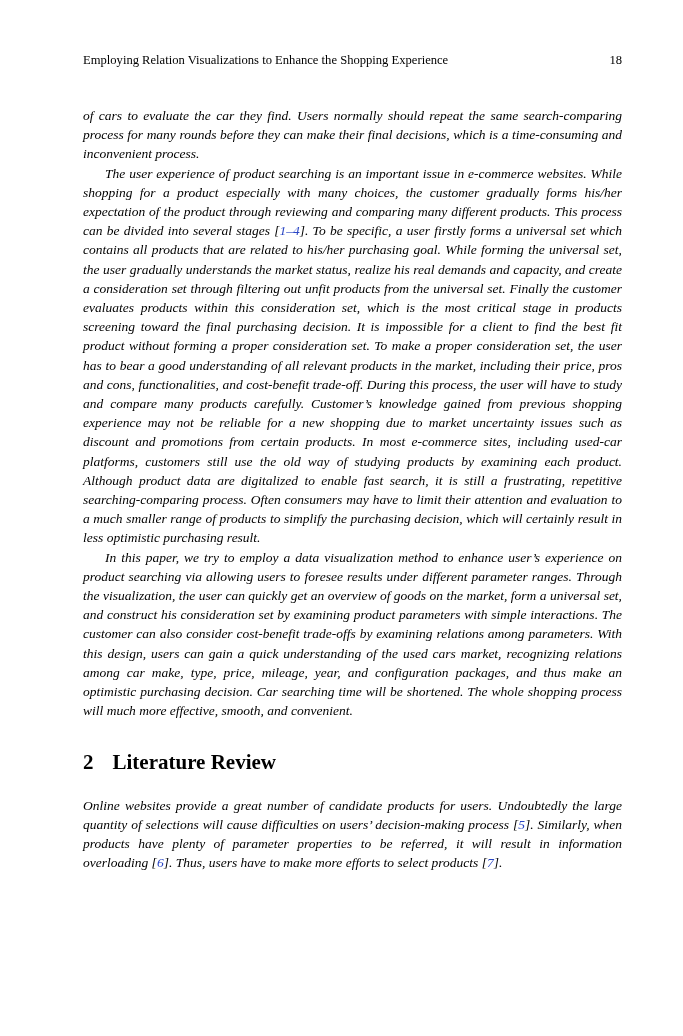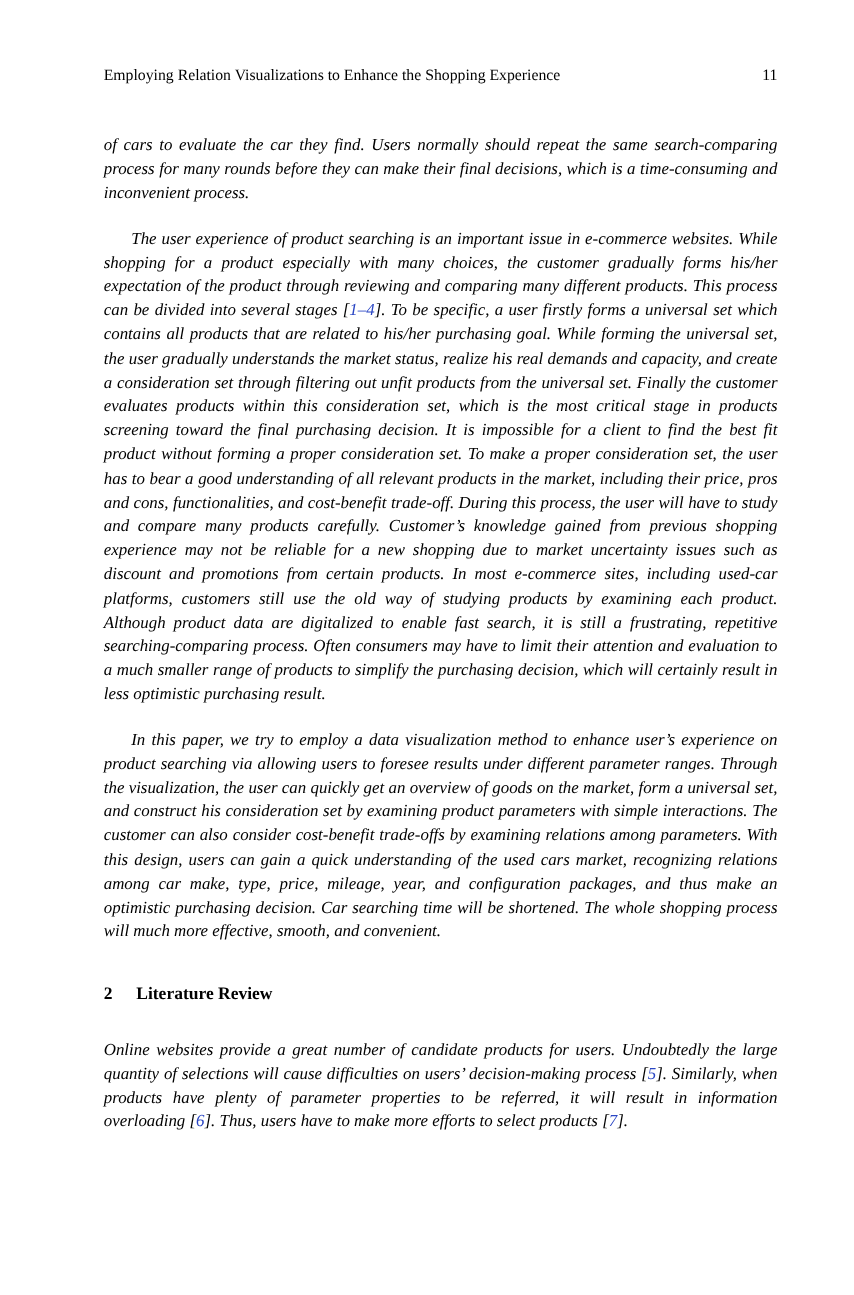--- a/index.html
+++ b/index.html
@@ -31,42 +31,42 @@
   .body-text {
     font-size: 13.5px;
     line-height: 19.2px;
     text-align: justify;
   }
   p.para {
     margin: 0;
     padding: 0;
     font-style: italic;
   }
-  p.para.indent { text-indent: 22px; margin-top: 17px; }
+  p.para.indent { text-indent: 22px; }
   a.cite {
     color: var(--link-color, #2a46c4);
     text-decoration: none;
     cursor: pointer;
   }
   h2.section-heading {
-    font-size: 14px;
+    font-size: 21px;
     line-height: 20px;
     font-weight: bold;
     margin: 31px 0 24px 0;
     text-align: left;
   }
   h2.section-heading .sec-num { margin-right: 19px; }
 </style>
 </head>
 <body>
 
 <div class="page">
   <div class="running-header">
     <span>Employing Relation Visualizations to Enhance the Shopping Experience</span>
-    <span class="pagenum">11</span>
+    <span class="pagenum">18</span>
   </div>
   <div class="body-text">
       <p class="para"><span>of cars to evaluate the car they find. Users normally should repeat the same search-comparing process for many rounds before they can make their final decisions, which is a time-consuming and inconvenient process.</span></p>
       <p class="para indent"><span>The user experience of product searching is an important issue in e-commerce websites. While shopping for a product especially with many choices, the customer gradually forms his/her expectation of the product through reviewing and comparing many different products. This process can be divided into several stages [</span><a class="cite" href="#">1–4</a><span>]. To be specific, a user firstly forms a universal set which contains all products that are related to his/her purchasing goal. While forming the universal set, the user gradually understands the market status, realize his real demands and capacity, and create a consideration set through filtering out unfit products from the universal set. Finally the customer evaluates products within this consideration set, which is the most critical stage in products screening toward the final purchasing decision. It is impossible for a client to find the best fit product without forming a proper consideration set. To make a proper consideration set, the user has to bear a good understanding of all relevant products in the market, including their price, pros and cons, functionalities, and cost-benefit trade-off. During this process, the user will have to study and compare many products carefully. Customer’s knowledge gained from previous shopping experience may not be reliable for a new shopping due to market uncertainty issues such as discount and promotions from certain products. In most e-commerce sites, including used-car platforms, customers still use the old way of studying products by examining each product. Although product data are digitalized to enable fast search, it is still a frustrating, repetitive searching-comparing process. Often consumers may have to limit their attention and evaluation to a much smaller range of products to simplify the purchasing decision, which will certainly result in less optimistic purchasing result.</span></p>
       <p class="para indent"><span>In this paper, we try to employ a data visualization method to enhance user’s experience on product searching via allowing users to foresee results under different parameter ranges. Through the visualization, the user can quickly get an overview of goods on the market, form a universal set, and construct his consideration set by examining product parameters with simple interactions. The customer can also consider cost-benefit trade-offs by examining relations among parameters. With this design, users can gain a quick understanding of the used cars market, recognizing relations among car make, type, price, mileage, year, and configuration packages, and thus make an optimistic purchasing decision. Car searching time will be shortened. The whole shopping process will much more effective, smooth, and convenient.</span></p>
       <h2 class="section-heading"><span class="sec-num">2</span><span>Literature Review</span></h2>
       <p class="para"><span>Online websites provide a great number of candidate products for users. Undoubtedly the large quantity of selections will cause difficulties on users’ decision-making process [</span><a class="cite" href="#">5</a><span>]. Similarly, when products have plenty of parameter properties to be referred, it will result in information overloading [</span><a class="cite" href="#">6</a><span>]. Thus, users have to make more efforts to select products [</span><a class="cite" href="#">7</a><span>].</span></p>
     </div>
 </div>
 

